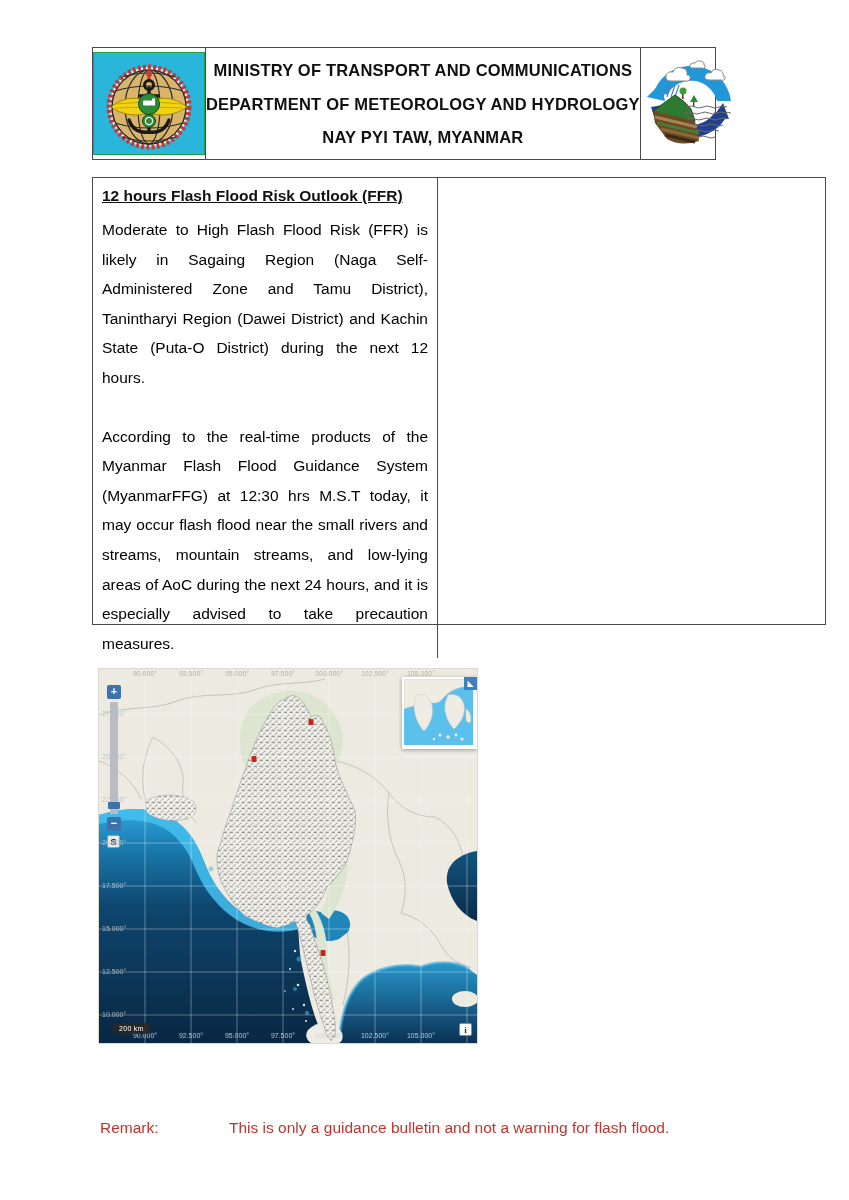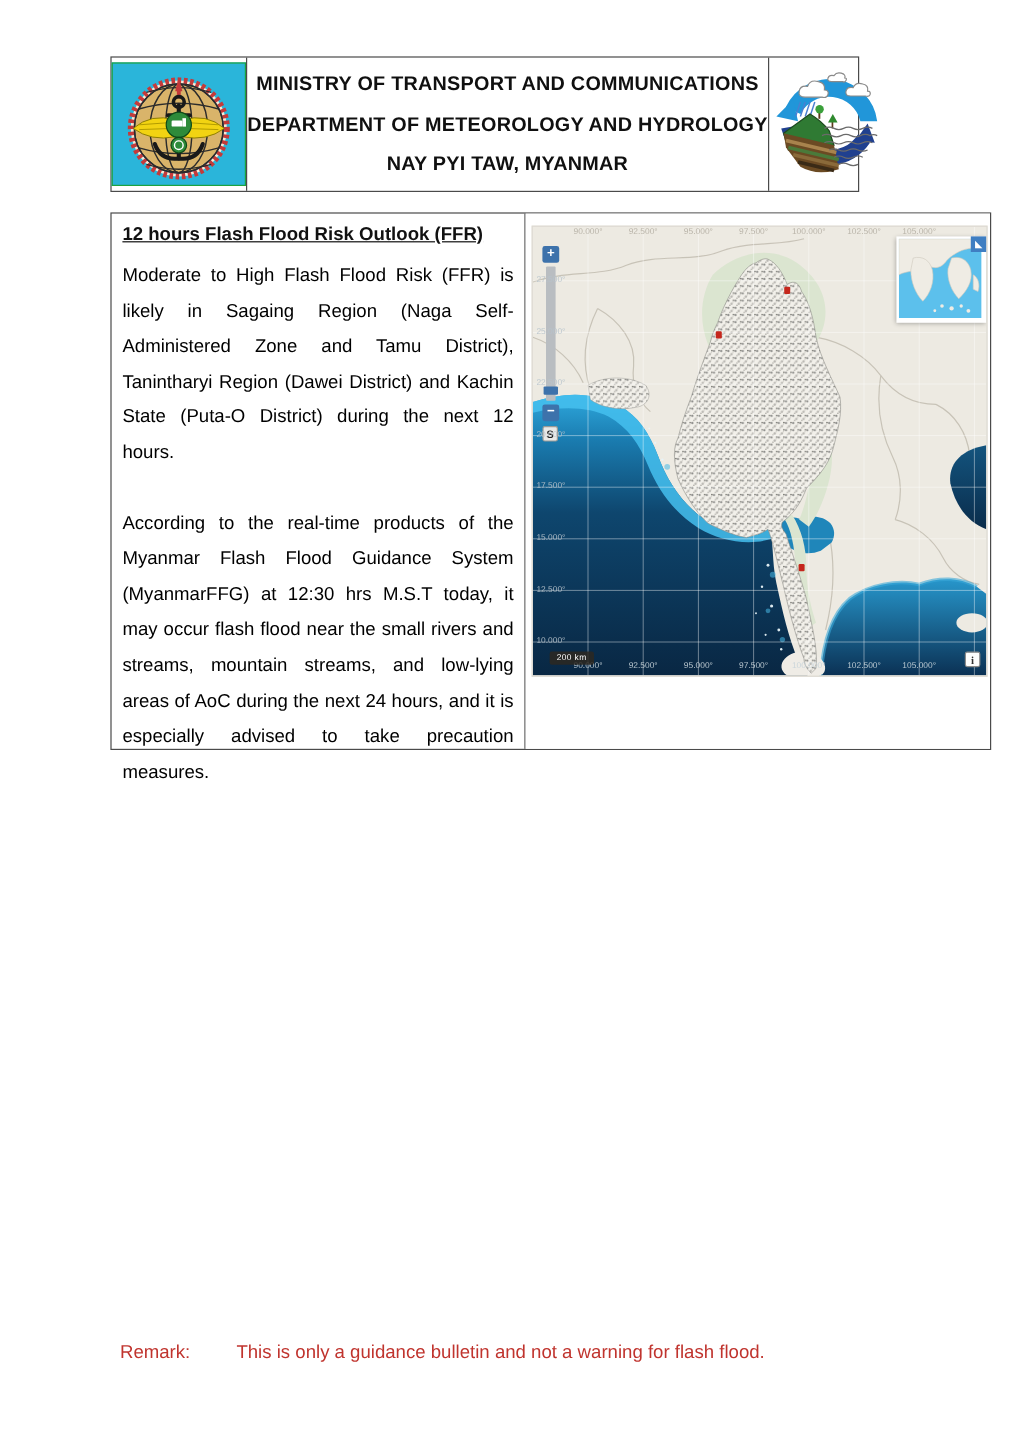--- a/index.html
+++ b/index.html
@@ -13,21 +13,21 @@
   .h-cell.logo-l{width:139px;border-right:1px solid #4a4a4a;}
   .h-cell.title-c{flex:1;border-right:1px solid #4a4a4a;flex-direction:column;padding-top:2px;}
   .h-cell.logo-r{width:126px;}
   .h-line{font-size:16.5px;font-weight:bold;color:#101010;line-height:33.5px;
     letter-spacing:.2px;text-align:center;white-space:nowrap;}
   .motc-logo-box{width:110px;height:101px;background:#2ab5da;border:1px solid #1da33f;
     display:flex;align-items:center;justify-content:center;}
 
   
   .content-table{position:absolute;left:92px;top:177px;width:734px;height:448px;
-    border:1px solid #4a4a4a;display:flex;box-sizing:border-box;background:#fff;}
+    border:1px solid #4a4a4a;display:flex;box-sizing:border-box;background:#fff;flex-direction:column;}
   .text-cell{width:345px;box-sizing:border-box;border-right:1px solid #4a4a4a;
     padding:7px 9px 0 9px;}
   .outlook-heading{font-size:15.5px;font-weight:bold;color:#111;
     text-decoration:underline;margin:2px 0 10px 0;}
   .outlook-para{font-size:15.5px;color:#000000;line-height:29.6px;
     text-align:justify;margin:0 0 29px 0;}
   .outlook-para:last-child{margin-bottom:0;}
   .map-cell{flex:1;position:relative;background:#fff;}
 
   
@@ -358,18 +358,18 @@
             <div class="risk-dot" style="left: 155px; top: 90px; background: rgb(197, 39, 28);"></div>
             <div class="risk-dot" style="left: 224px; top: 284px; background: rgb(197, 39, 28);"></div>
           </div>
 
         <div class="scalebar">200 km</div>
         <div class="infobtn">i</div>
       </div>
     </div>
   </div>
 
-  <div class="remark" style="color: rgb(192, 52, 46);">
+  <div class="remark" style="color: rgb(192, 52, 46); gap: 32px;">
     <span class="remark-label">Remark:</span>
     <span class="remark-text">This is only a guidance bulletin and not a warning for flash flood.</span>
   </div>
 
 </div>
 
 </body></html>

